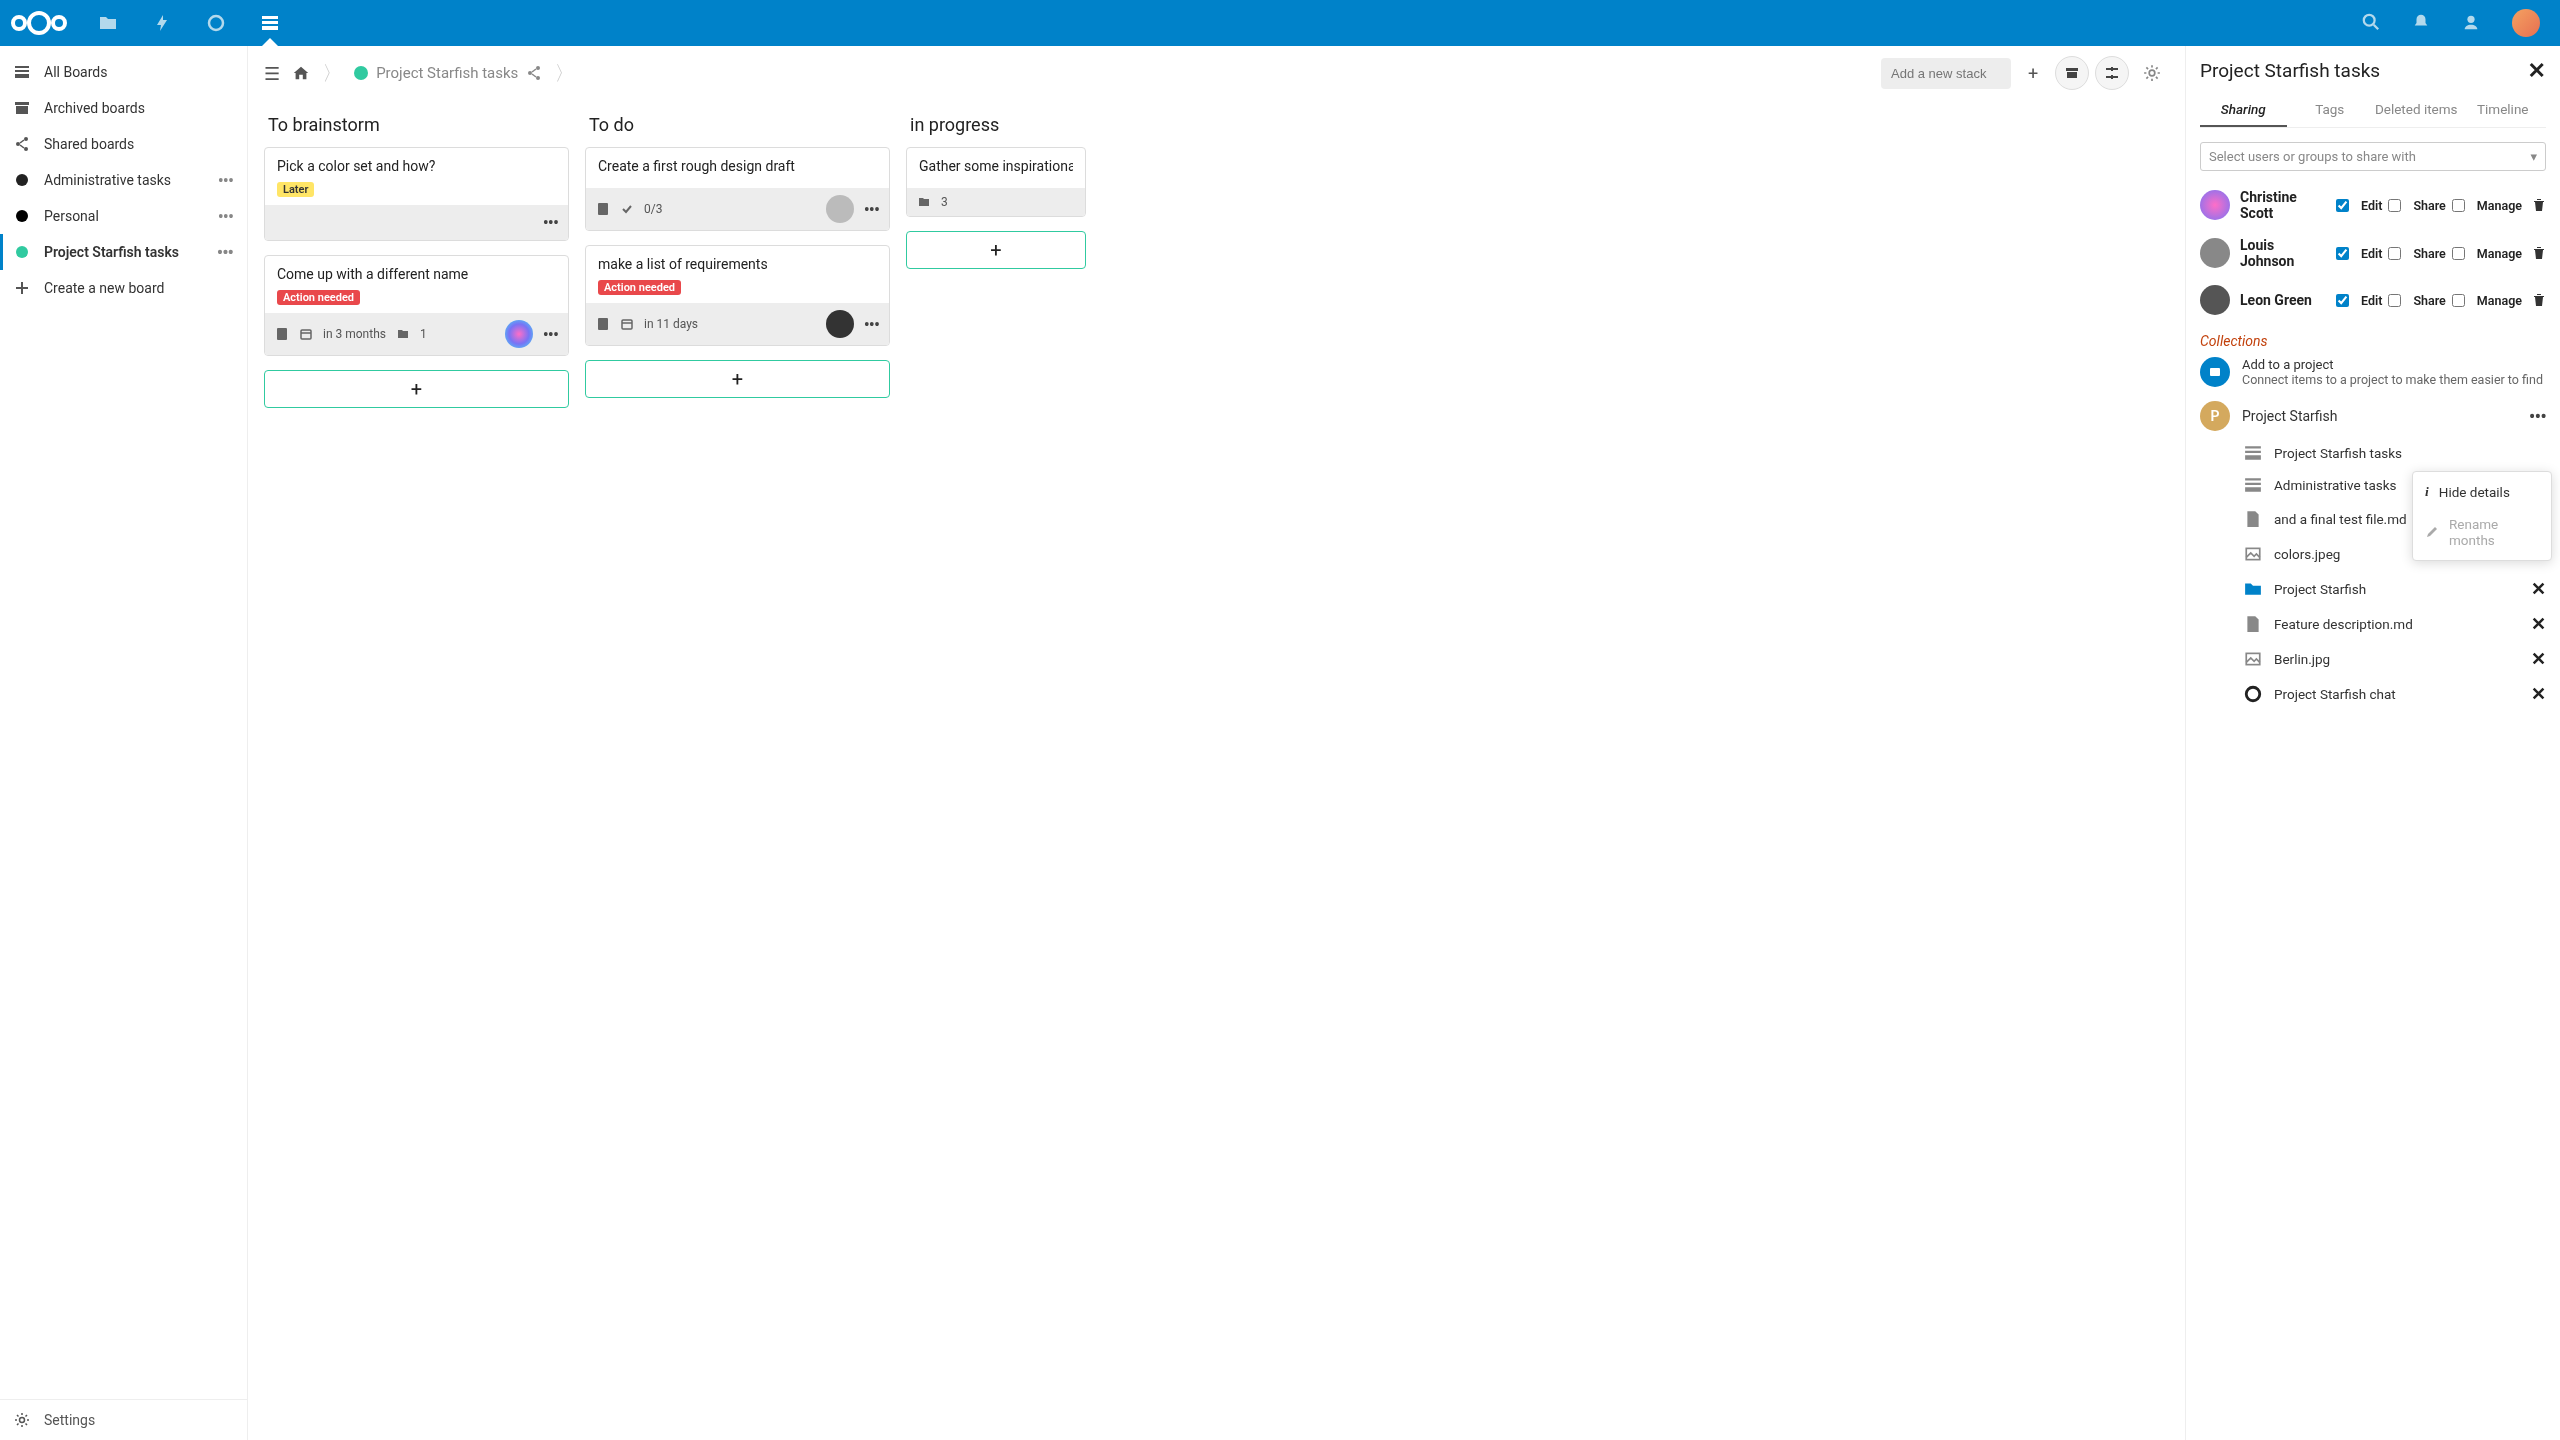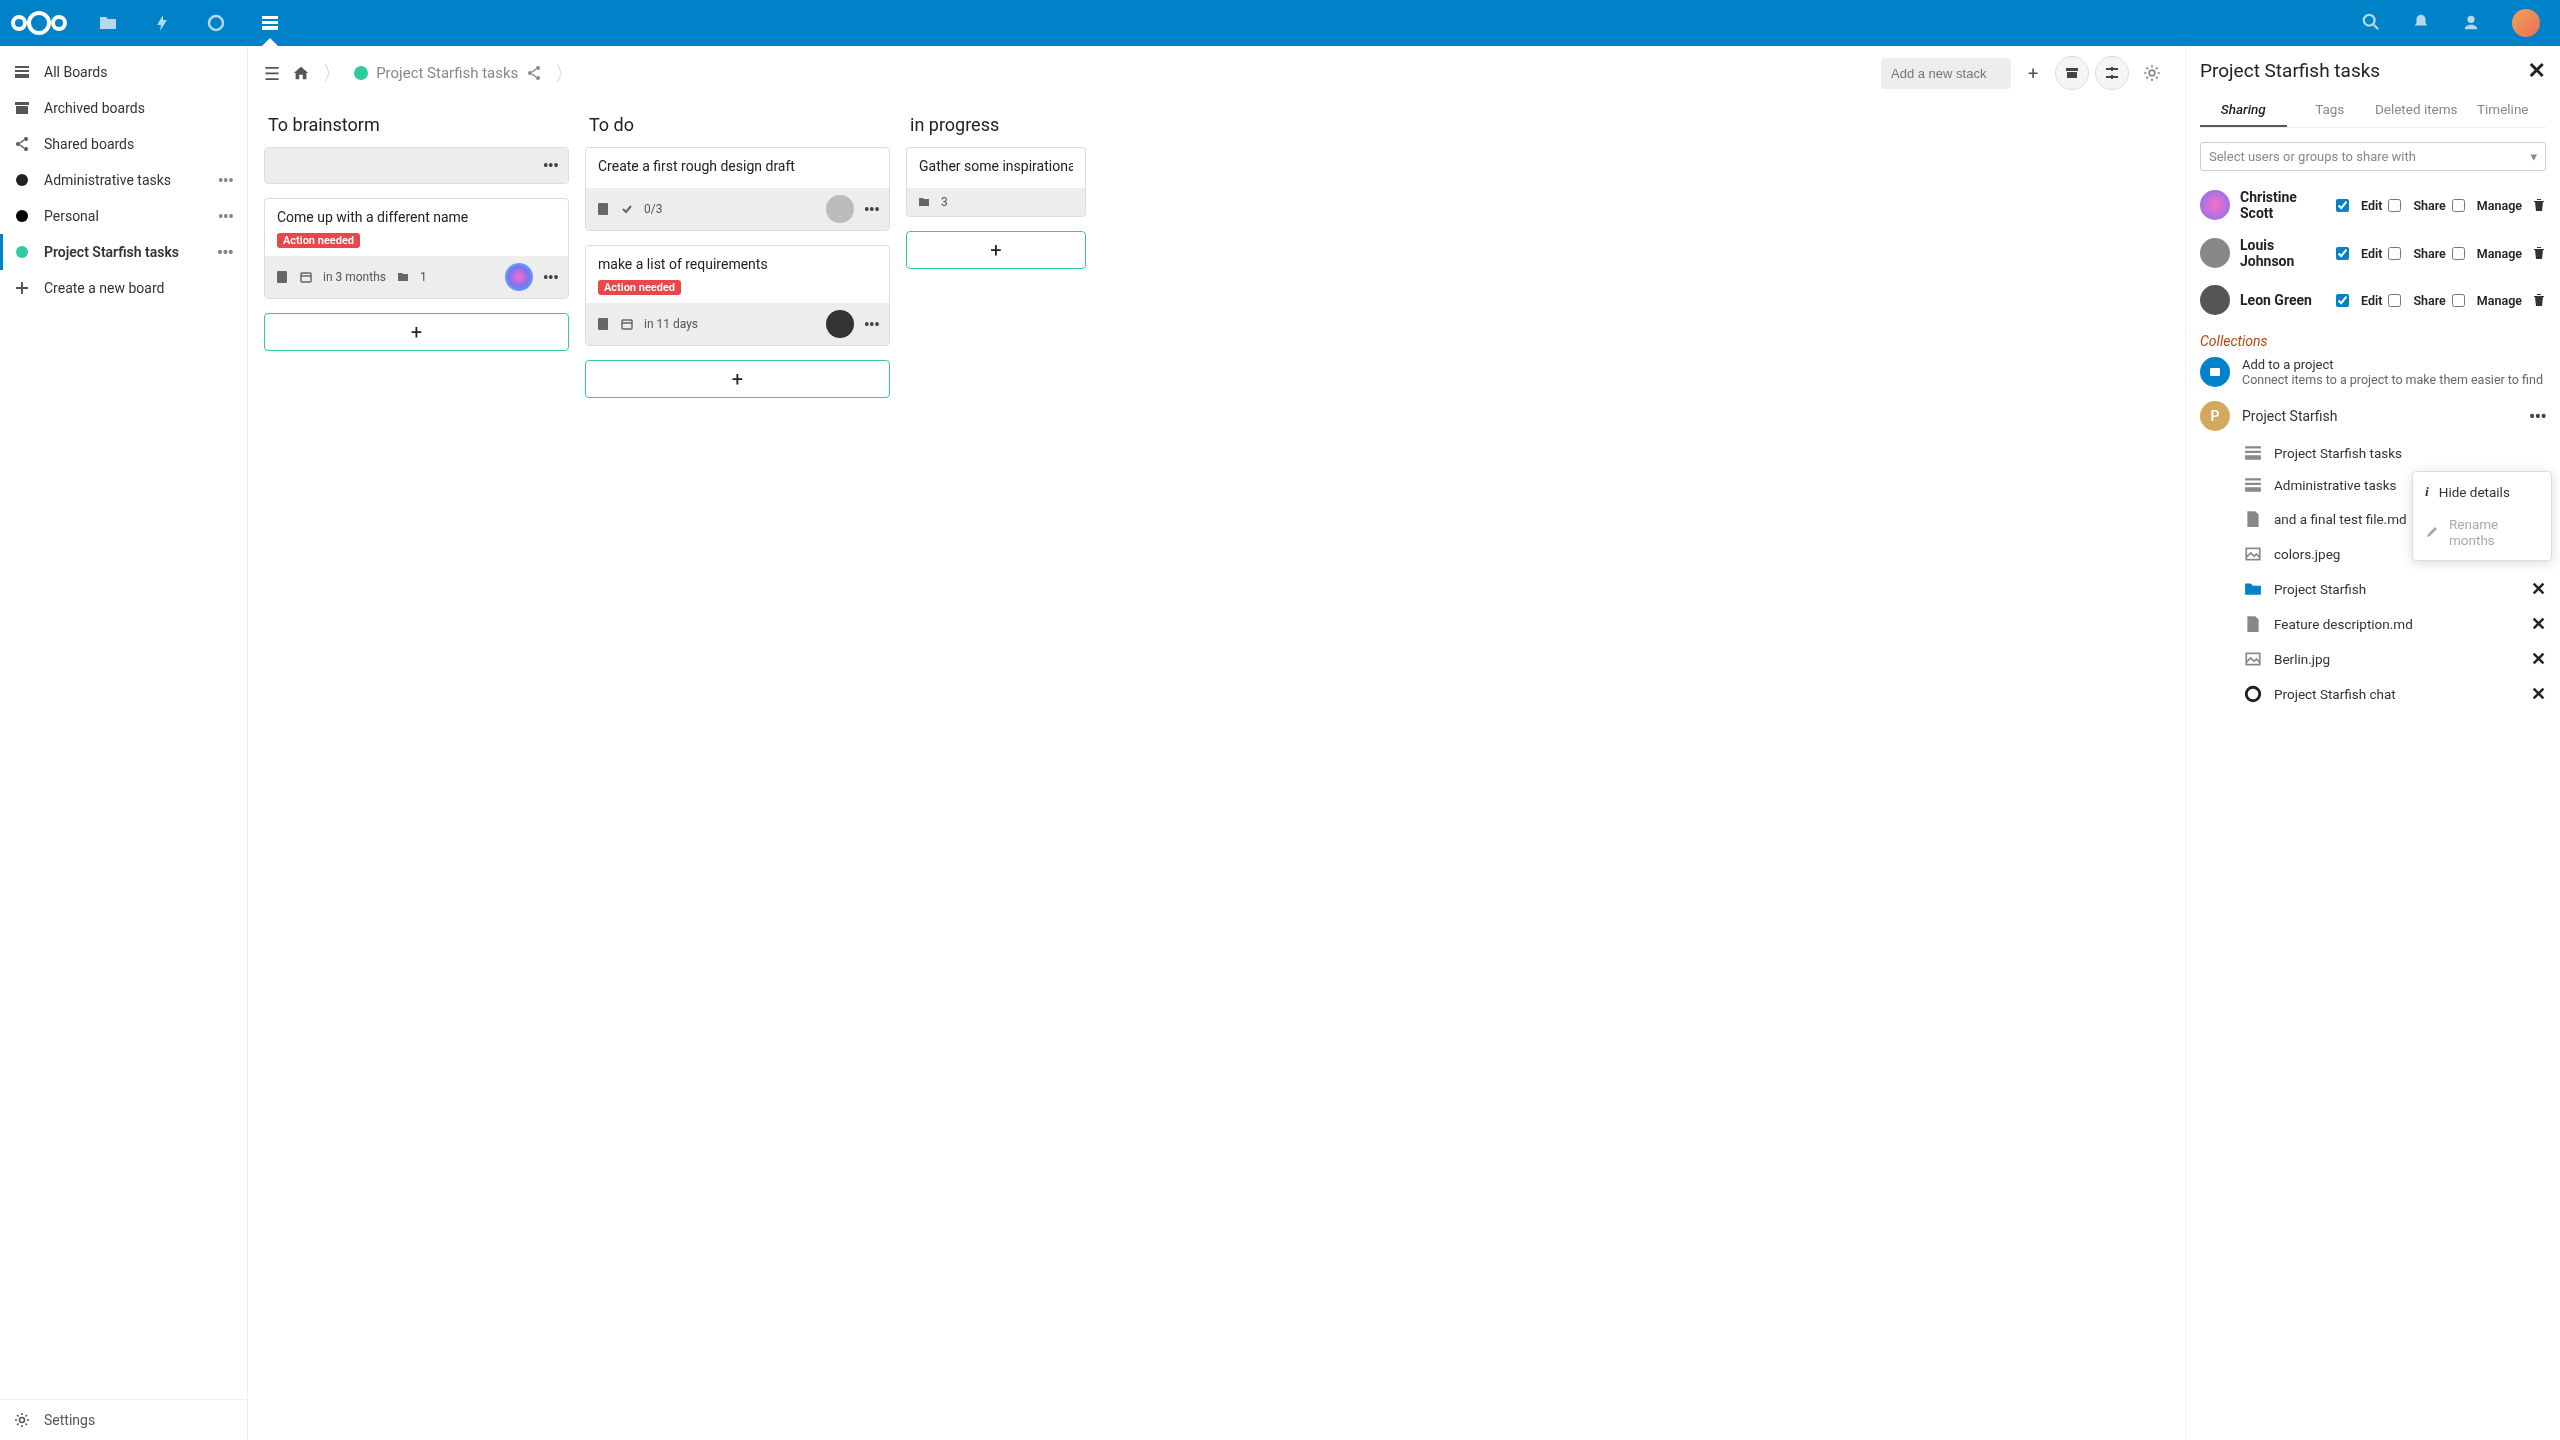--- a/index.html
+++ b/index.html
@@ -274,20 +274,24 @@
             </svg>
           </div>
     </div>
   </div>
 
   <div class="board-cols">
 
     <div class="col">
       <div class="col-title">To brainstorm</div>
       <div class="card">
+        <div class="card-body">
+          <div class="card-title">Pick a color set and how?</div>
+          <span class="tag tag-later">Later</span>
+        </div>
         <div class="card-footer">
           <span class="cf-spacer"></span>
           <span class="cf-more">•••</span>
         </div>
       </div>
       <div class="card">
         <div class="card-body">
           <div class="card-title">Come up with a different name</div>
           <span class="tag tag-action">Action needed</span>
         </div>

